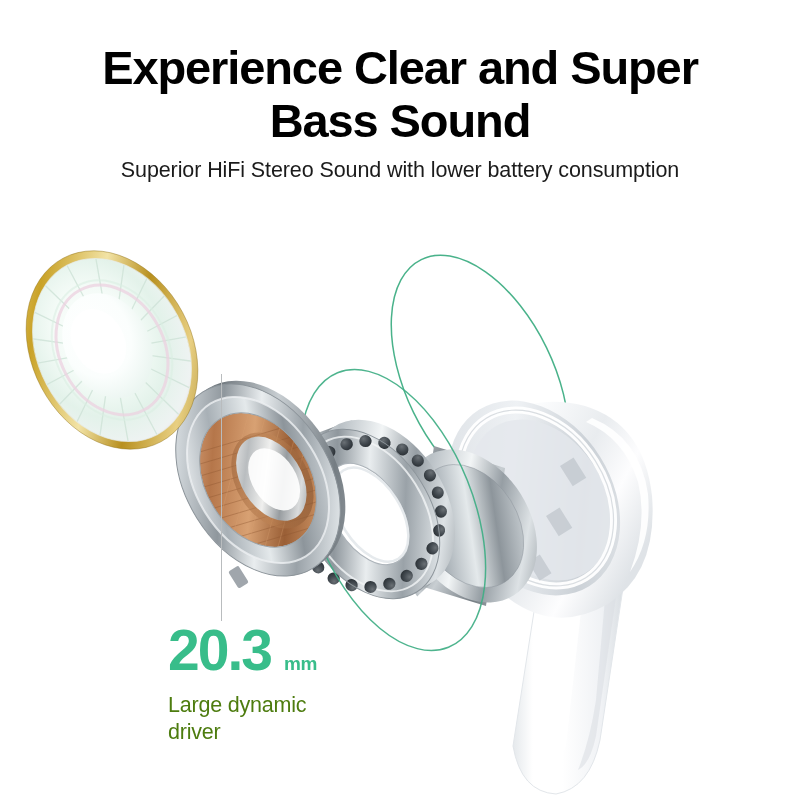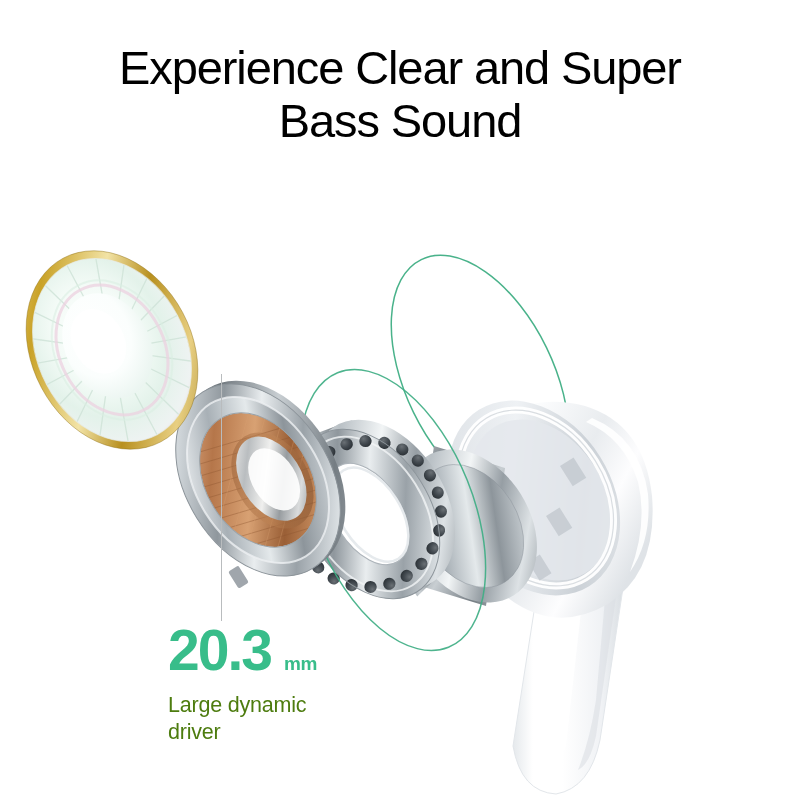--- a/index.html
+++ b/index.html
@@ -13,21 +13,21 @@
   }
   #page{position:relative;width:800px;height:800px;background:#fff;overflow:hidden;}
 
   
   .headline{
     position:absolute;
     left:0;top:42px;width:800px;
     text-align:center;
     font-size:47px;
     line-height:1.12;
-    font-weight:400;
+    font-weight:700;
     letter-spacing:-1.1px;
     color:#000000;
     white-space:pre-line;
     font-stretch:condensed;
   }
   .subtitle{
     position:absolute;
     left:0;top:158px;width:800px;
     text-align:center;
     font-size:21.5px;
@@ -84,20 +84,21 @@
   .product-art svg{display:block;width:800px;height:620px;}
 </style>
 </head>
 <body>
 
 <div id="page">
 
   <div class="headline">Experience Clear and Super
 Bass Sound</div>
 
+  <div class="subtitle">Superior HiFi Stereo Sound with lower battery consumption</div>
 
   <div class="product-art">
     <svg viewBox="0 0 800 620" xmlns="http://www.w3.org/2000/svg">
       <defs>
 
         <radialGradient id="diaFace" cx="45%" cy="40%" r="72%">
           <stop offset="0%" stop-color="#ffffff"></stop>
           <stop offset="38%" stop-color="#f4fbf7"></stop>
           <stop offset="62%" stop-color="#e3f2ea"></stop>
           <stop offset="82%" stop-color="#eef3f2"></stop>

